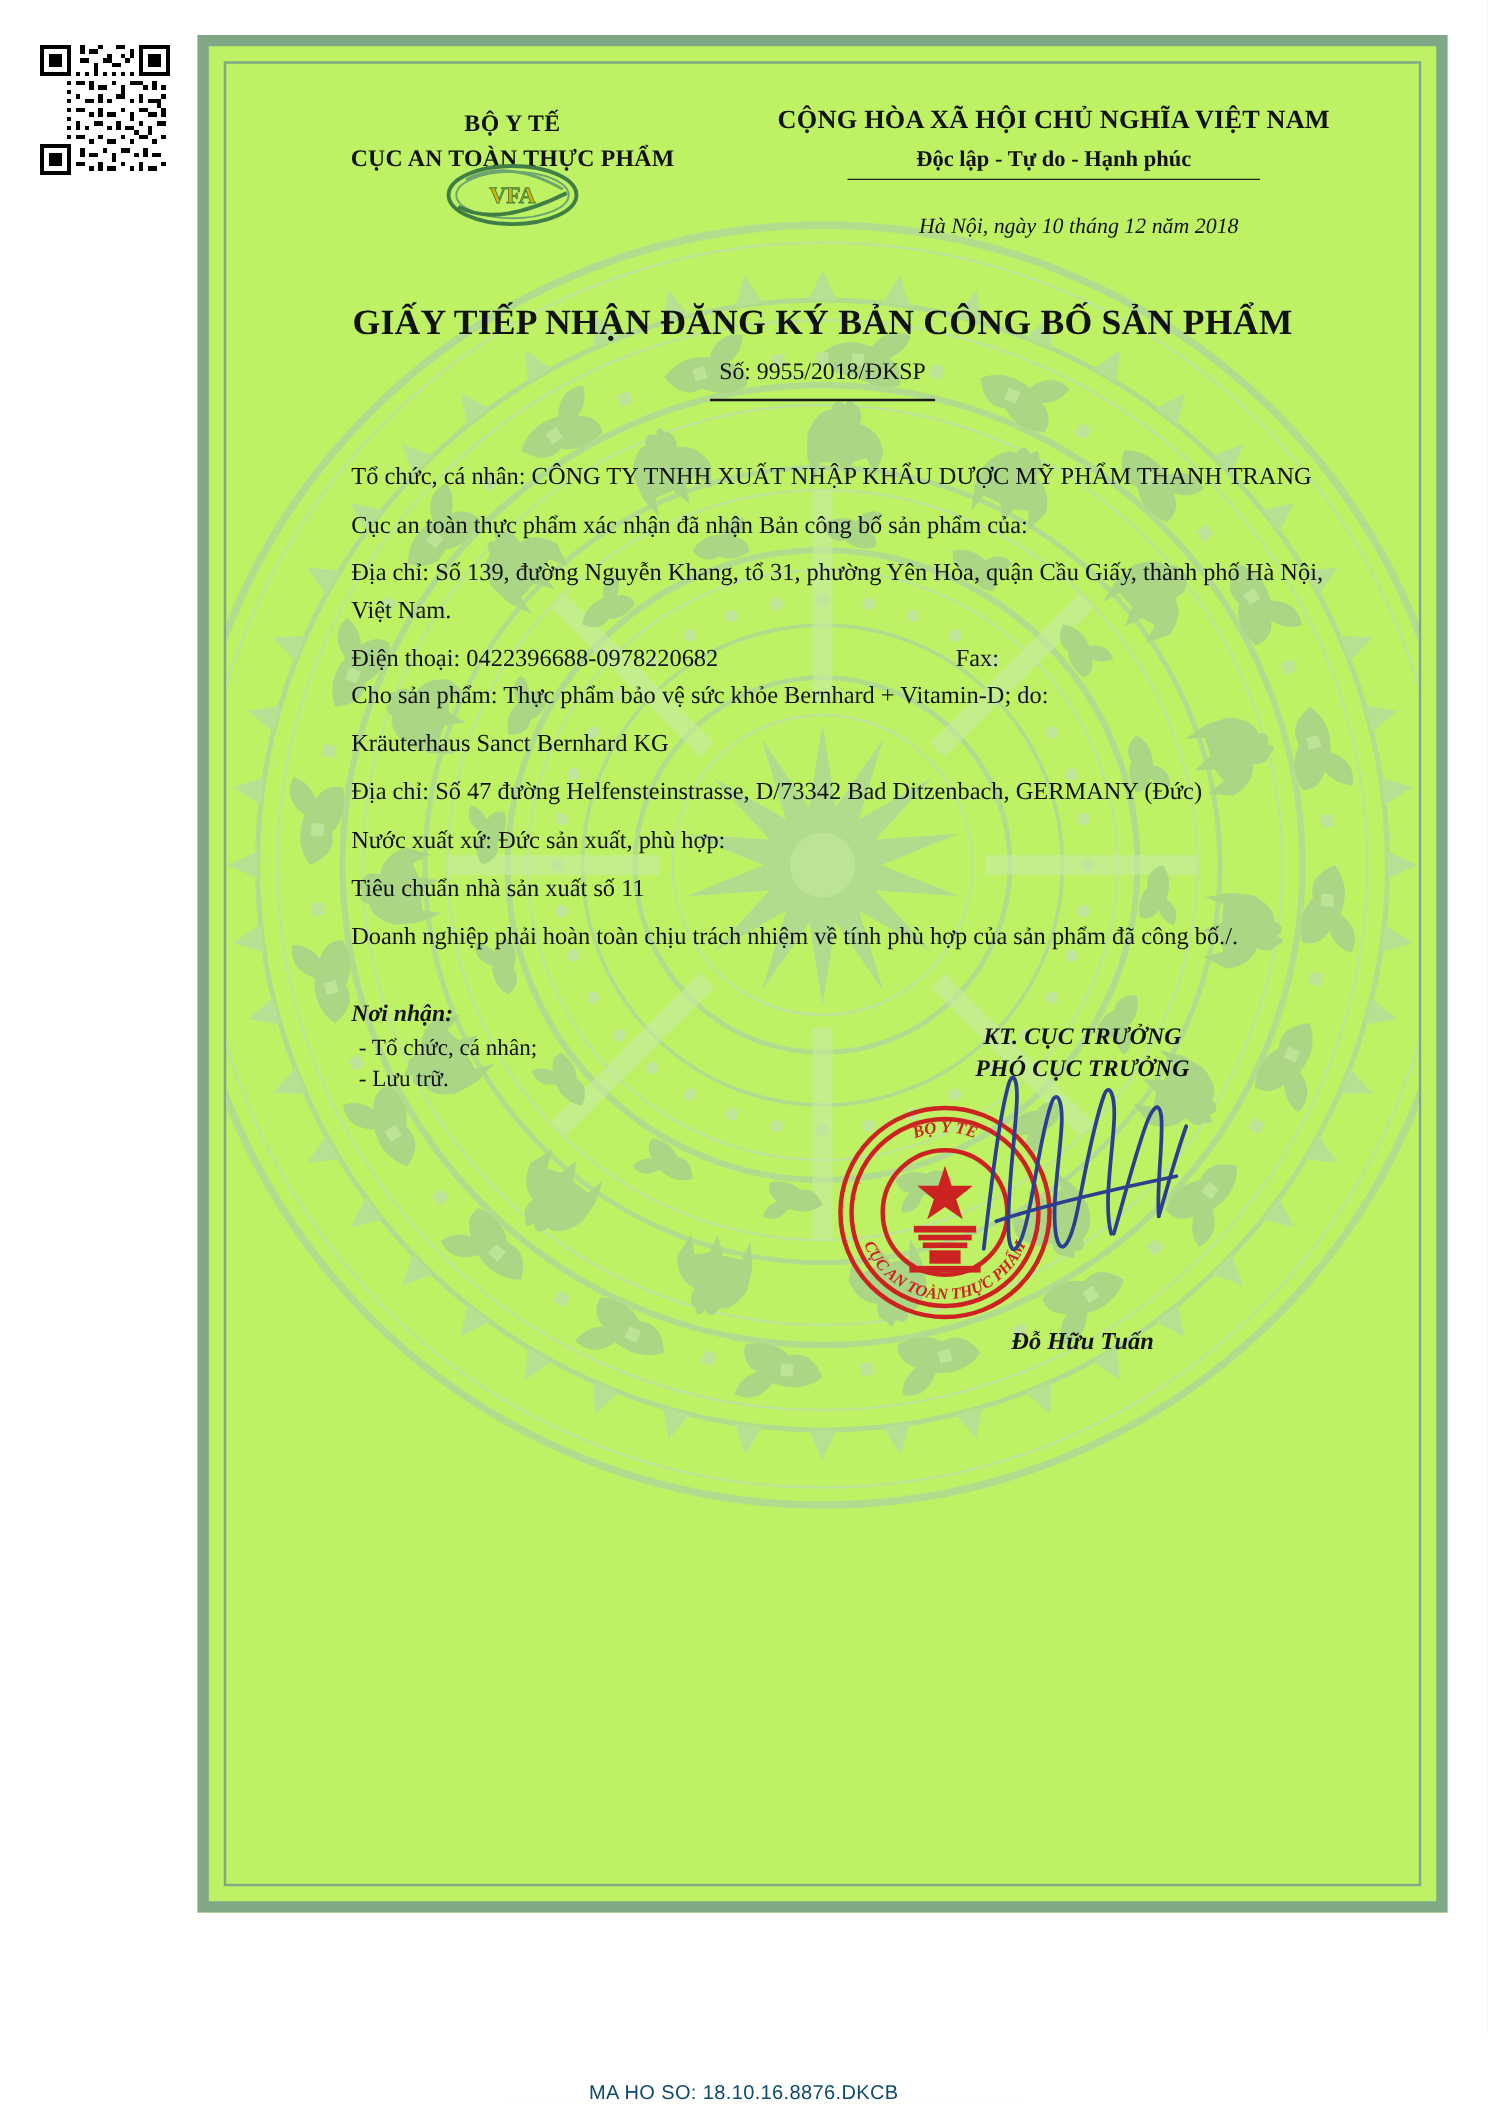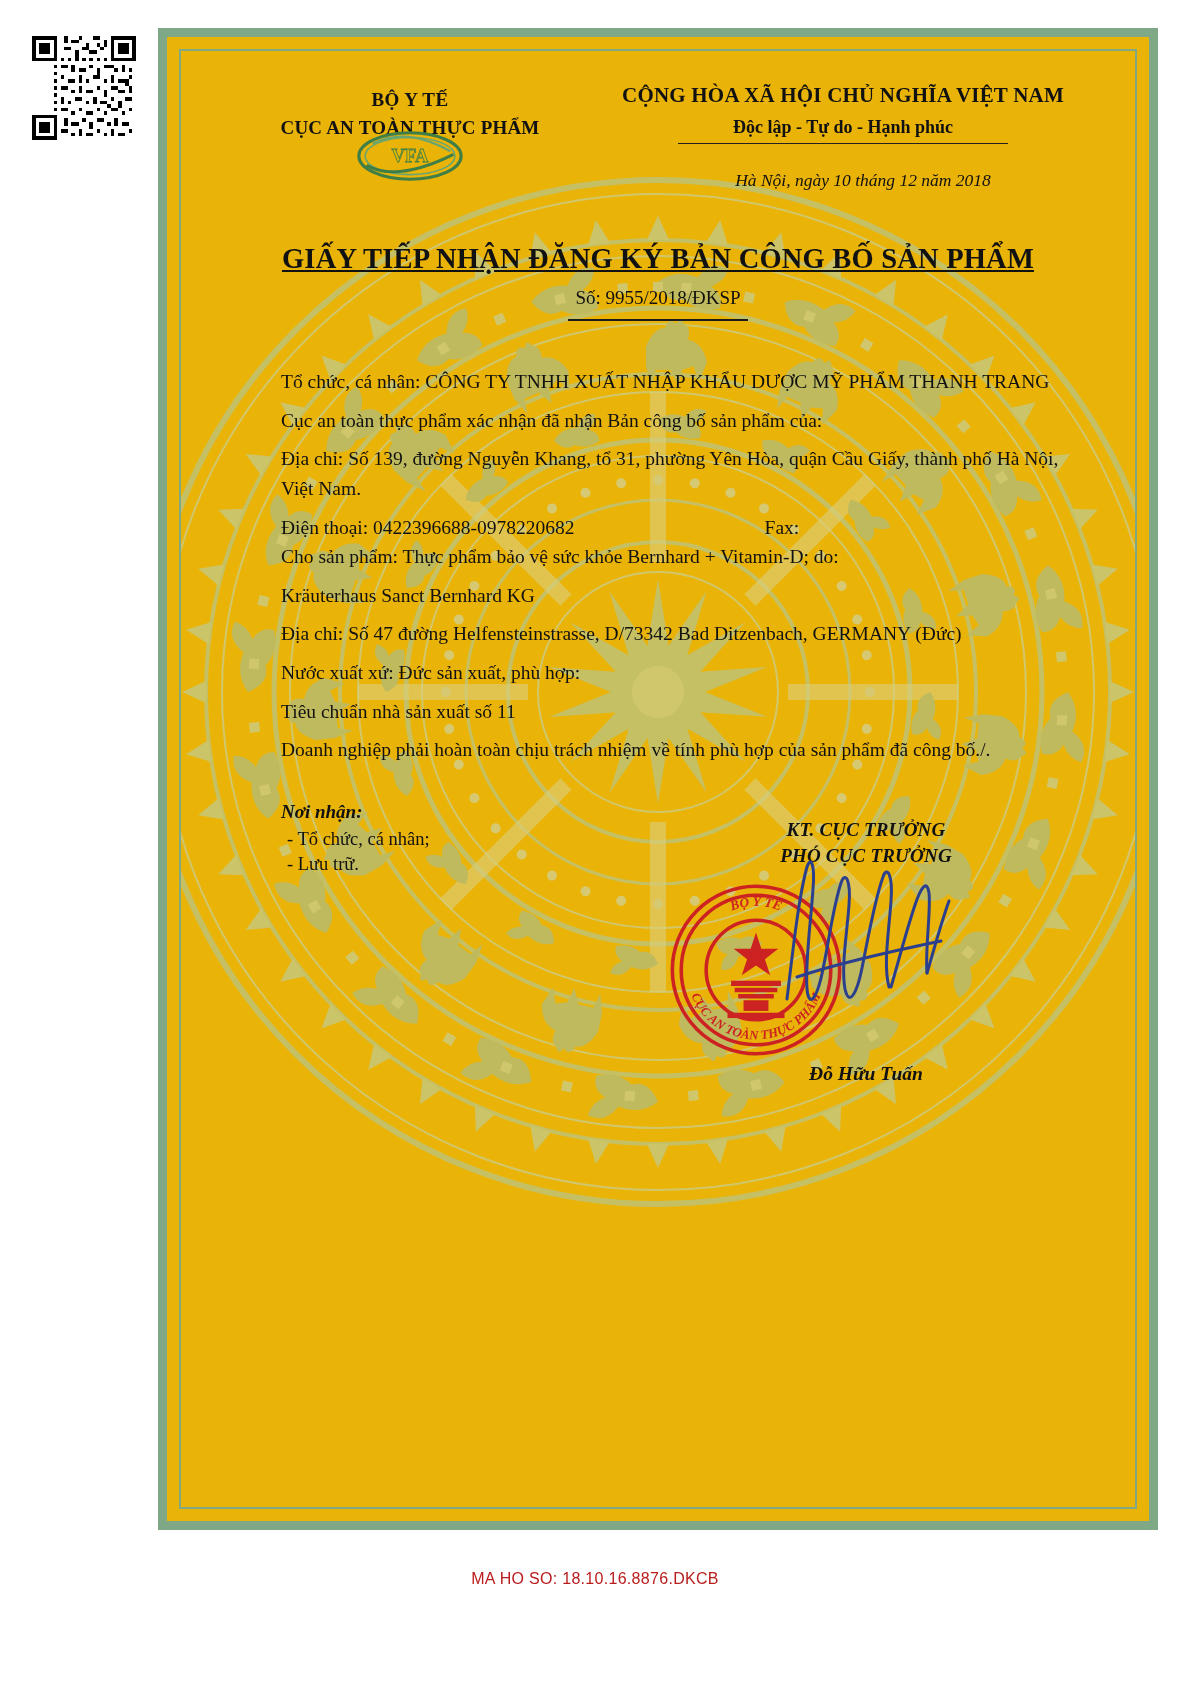--- a/index.html
+++ b/index.html
@@ -28,21 +28,21 @@
 
   
   .frame-outer {
     position: absolute;
     left: 158px;
     top: 28px;
     width: 1000px;
     height: 1502px;
     border: 9px solid #7fa886;
     box-sizing: border-box;
-    background: #eab308;
+    background: #bef264;
   }
   .frame-inner {
     position: absolute;
     left: 12px;
     top: 12px;
     right: 12px;
     bottom: 12px;
     border: 2px solid #7fa886;
     box-sizing: border-box;
     overflow: hidden;
@@ -131,21 +131,20 @@
 
   
   .title-block {
     margin-top: 52px;
     text-align: center;
   }
   .doc-title {
     font-size: 28.5px;
     font-weight: bold;
     letter-spacing: .2px;
-    text-decoration: underline;
   }
   .doc-number {
     font-size: 19px;
     margin-top: 12px;
   }
   .rule-title {
     width: 180px;
     height: 2px;
     background: #1b1b1b;
     margin: 10px auto 0;
@@ -225,25 +224,25 @@
     width: 210px;
     height: 180px;
   }
   .signature svg { display: block; }
 
   
   .bottom-code {
     position: absolute;
     left: 0;
     right: 0;
-    top: 1570px;
+    top: 1666px;
     text-align: center;
     font-size: 16px;
     font-family: "Liberation Sans", sans-serif;
-    color: #b91c1c;
+    color: #0c4a6e;
     letter-spacing: .3px;
   }
 </style>
 </head>
 <body>
 
 <div class="qr">
   <svg viewBox="0 0 29 29" width="104" height="104" shape-rendering="crispEdges">
     <rect width="29" height="29" fill="#fff"></rect>
     <g fill="#000">

